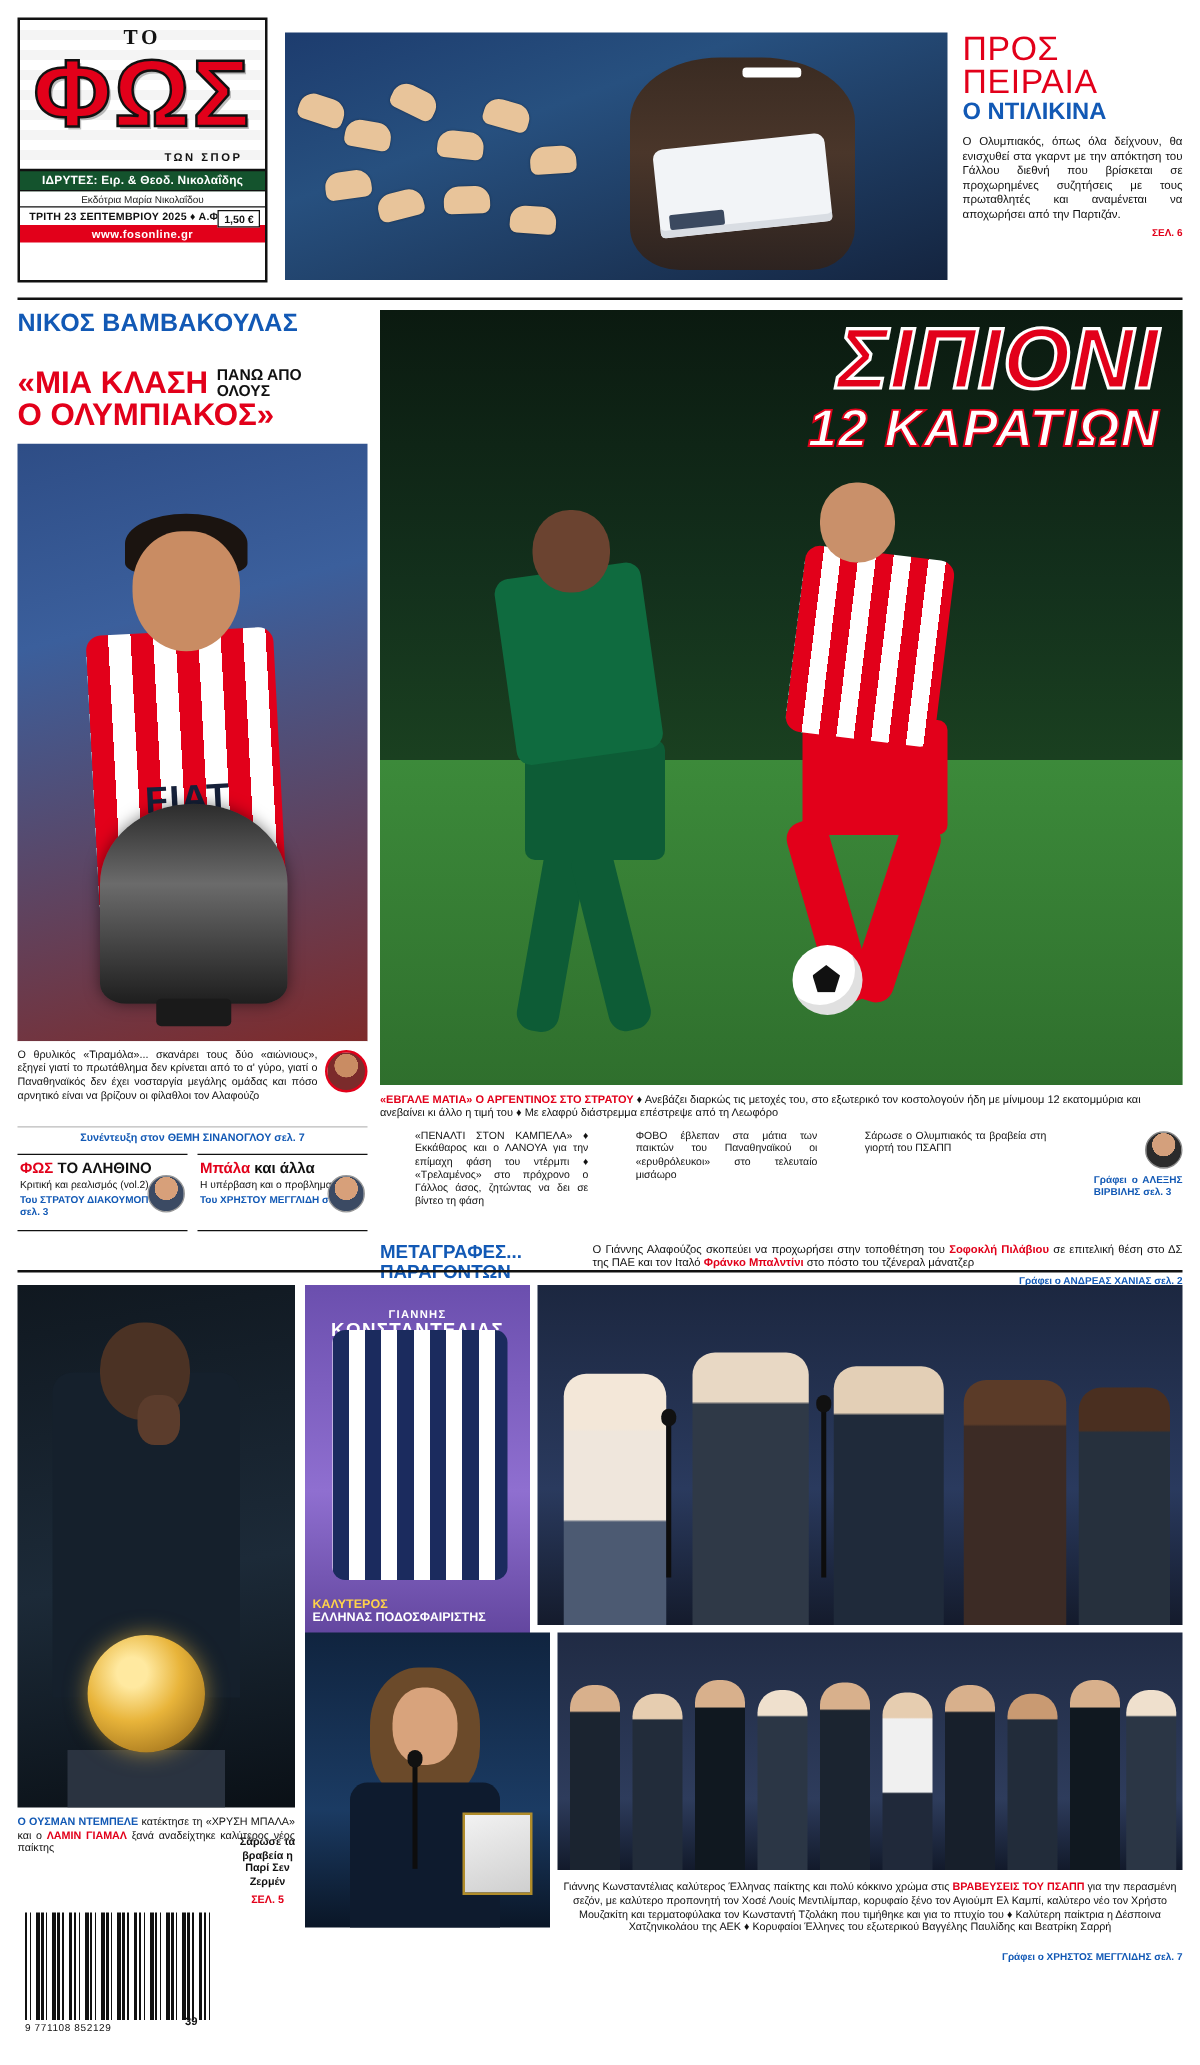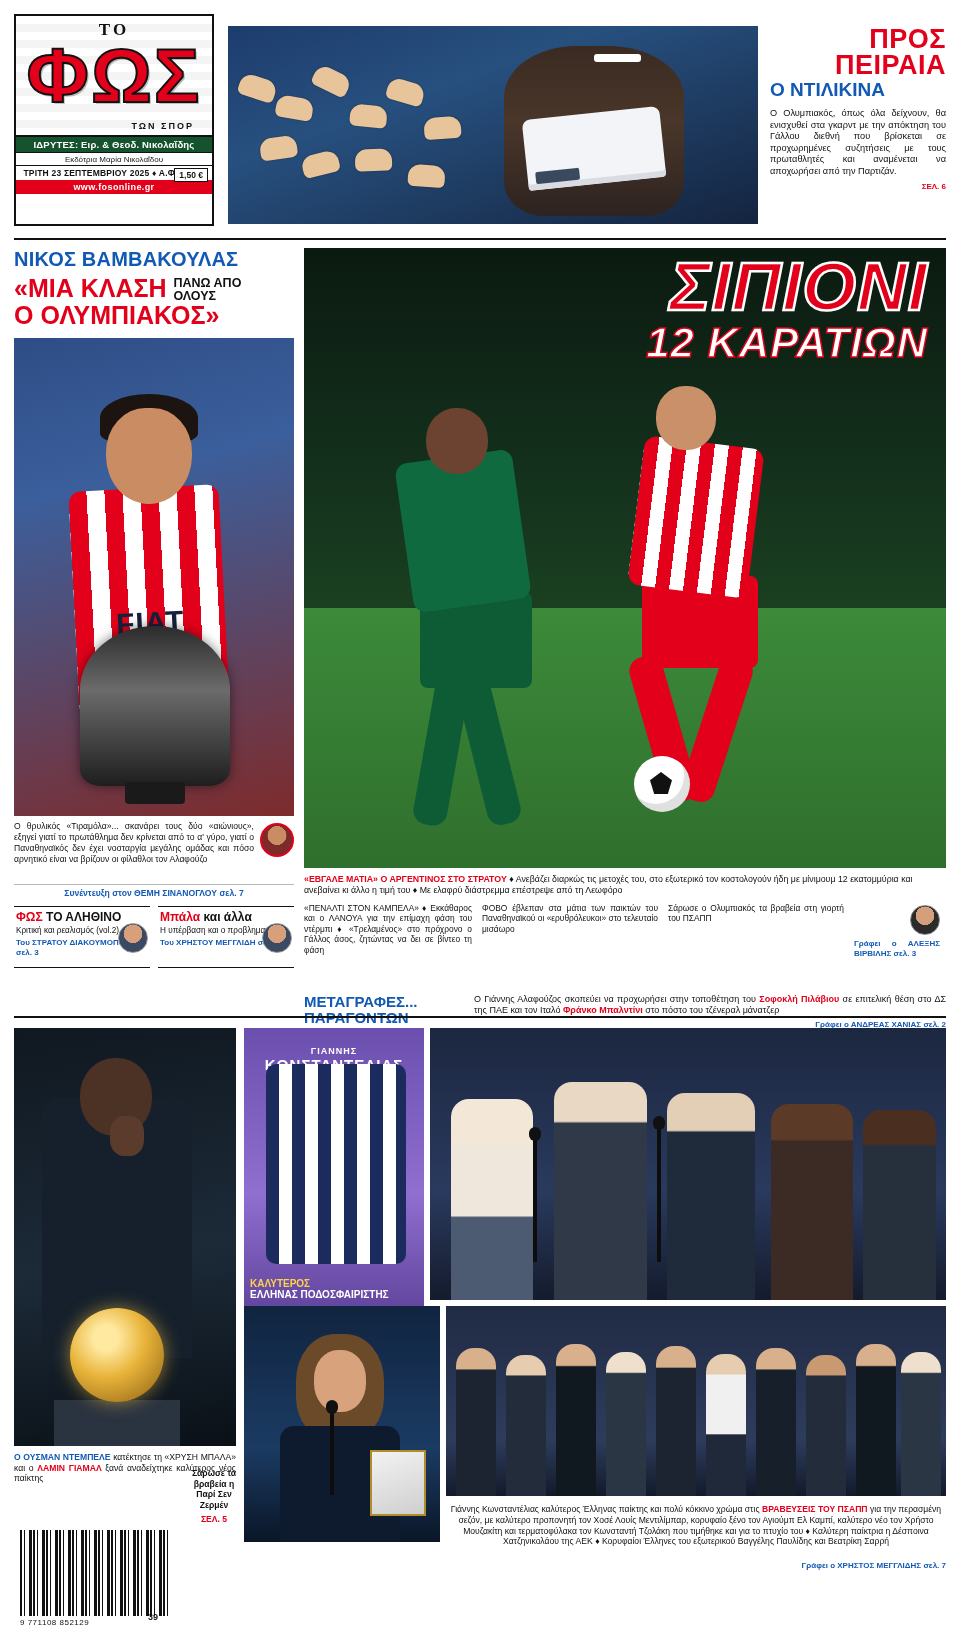--- a/index.html
+++ b/index.html
@@ -58,34 +58,34 @@
   .player-shirt { position:absolute; left:56%; top:44%; width:26%; height:36%;
     background:#f2f4f7; border-radius:8px 8px 4px 4px; transform:rotate(-6deg);
     box-shadow:inset 0 -6px 0 #d9dde3; }
   .player-shirt:after{content:"";position:absolute;left:8px;bottom:6px;width:44px;height:12px;
     background:#1b2a44;opacity:.85;border-radius:2px;}
   .headband { position:absolute; left:69%; top:14%; width:9%; height:4%;
     background:#fff; border-radius:3px; }
 
   .teaser { position:absolute; left:770px; top:26px; width:176px; }
   .teaser h2 { margin:0; color:#e2001a; font-size:27px; line-height:26px;
-    font-weight:bold; letter-spacing:.5px;text-align:right; }
+    font-weight:normal; letter-spacing:.5px; }
   .teaser h3 { margin:2px 0 0; color:#1259b5; font-size:19px; line-height:20px;
     font-weight:bold; }
   .teaser p { margin:8px 0 0; font-size:9.2px; line-height:11.6px;
     text-align:justify; color:#111; }
   .teaser .sel { text-align:right; color:#e2001a; font-size:8px; font-weight:bold;
     margin-top:4px; }
 
   .rule { position:absolute; background:#111; }
 
   
   .lc { position:absolute; left:14px; top:248px; width:280px; }
   .lc .kicker { color:#1259b5; font-size:20px; font-weight:bold; letter-spacing:.2px; }
-  .lc .head { color:#e2001a; font-weight:bold; font-size:25px; line-height:25px; margin-top:5px;}
+  .lc .head { color:#e2001a; font-weight:bold; font-size:25px; line-height:25px; margin-top:23px;}
   .lc .head .small { color:#111; font-size:12.5px; line-height:13px; display:inline-block;
     vertical-align:middle; font-weight:bold; }
   .lc-photo { margin-top:10px; width:280px; height:478px;
     background:linear-gradient(165deg,#2e4d86 0%,#3b5f9c 30%,#7e2b2b 100%);
     position:relative; overflow:hidden; }
   .jersey { position:absolute; left:60px; top:150px; width:150px; height:220px;
     background:repeating-linear-gradient(90deg,#e2001a 0 18px,#ffffff 18px 36px);
     border-radius:12px 12px 4px 4px; transform:rotate(-3deg); }
   .jersey:after{content:"FIAT";position:absolute;left:0;right:0;top:118px;text-align:center;
     font-weight:bold;font-size:30px;color:#16213a;letter-spacing:1px;}
@@ -157,21 +157,21 @@
   .bigtitle { position:absolute; right:18px; top:6px; text-align:right; }
   .bigtitle .l1 { font-size:69px; line-height:66px; font-weight:bold; color:#e2001a;
     -webkit-text-stroke:2.5px #fff; letter-spacing:1px;font-style:italic; }
   .bigtitle .l2 { font-size:42px; line-height:42px; font-weight:bold; color:#fff;
     font-style:italic; -webkit-text-stroke:1.5px #e2001a; letter-spacing:1px; margin-top:2px;}
 
   .big-sub { position:absolute; left:304px; top:874px; width:642px; }
   .big-sub .line1 { font-size:8.8px; line-height:11px; }
   .big-sub .line1 .hl { color:#e2001a; font-weight:bold; }
   .big-sub .cols { display:flex; gap:10px; margin-top:7px; }
-  .big-sub .cols .c { font-size:8.4px; line-height:10.4px; text-align:justify; }
+  .big-sub .cols .c { font-size:8.4px; line-height:10.4px; text-align:justify;margin-left:28px; }
   .big-sub .cols .c1 { width:168px; }
   .big-sub .cols .c2 { width:176px; }
   .big-sub .cols .c3 { width:176px; }
   .big-sub .cols .c4 { width:86px; position:relative; }
   .big-sub .byline { color:#1259b5; font-size:8px; font-weight:bold; margin-top:3px; }
   .big-sub .av { width:30px; height:30px; border-radius:50%;
     background:radial-gradient(circle at 50% 35%,#d4a07c 0 40%,#2b2b2b 41% 100%);
     border:1px solid #888; position:absolute; right:0; top:2px; }
 
   

